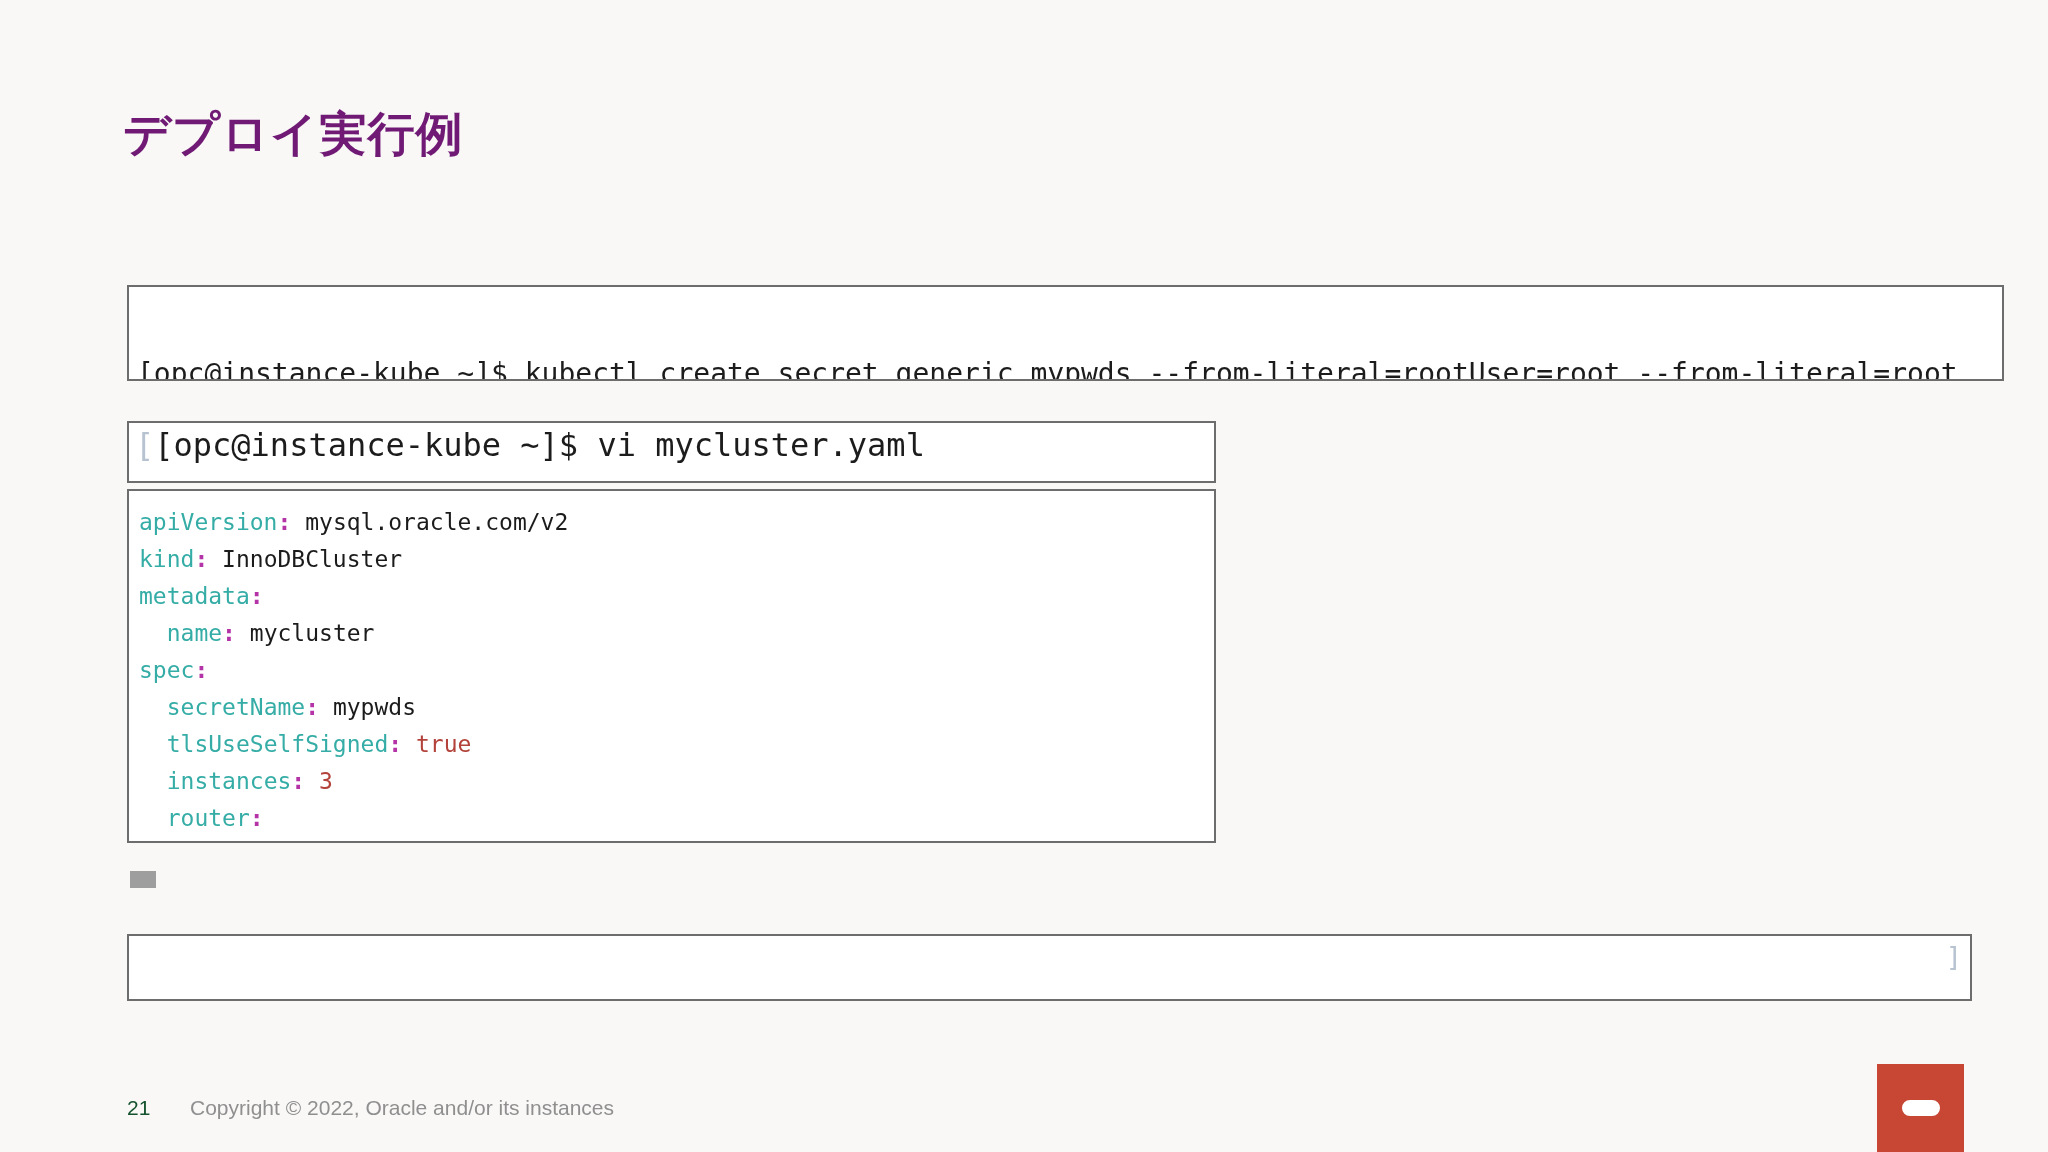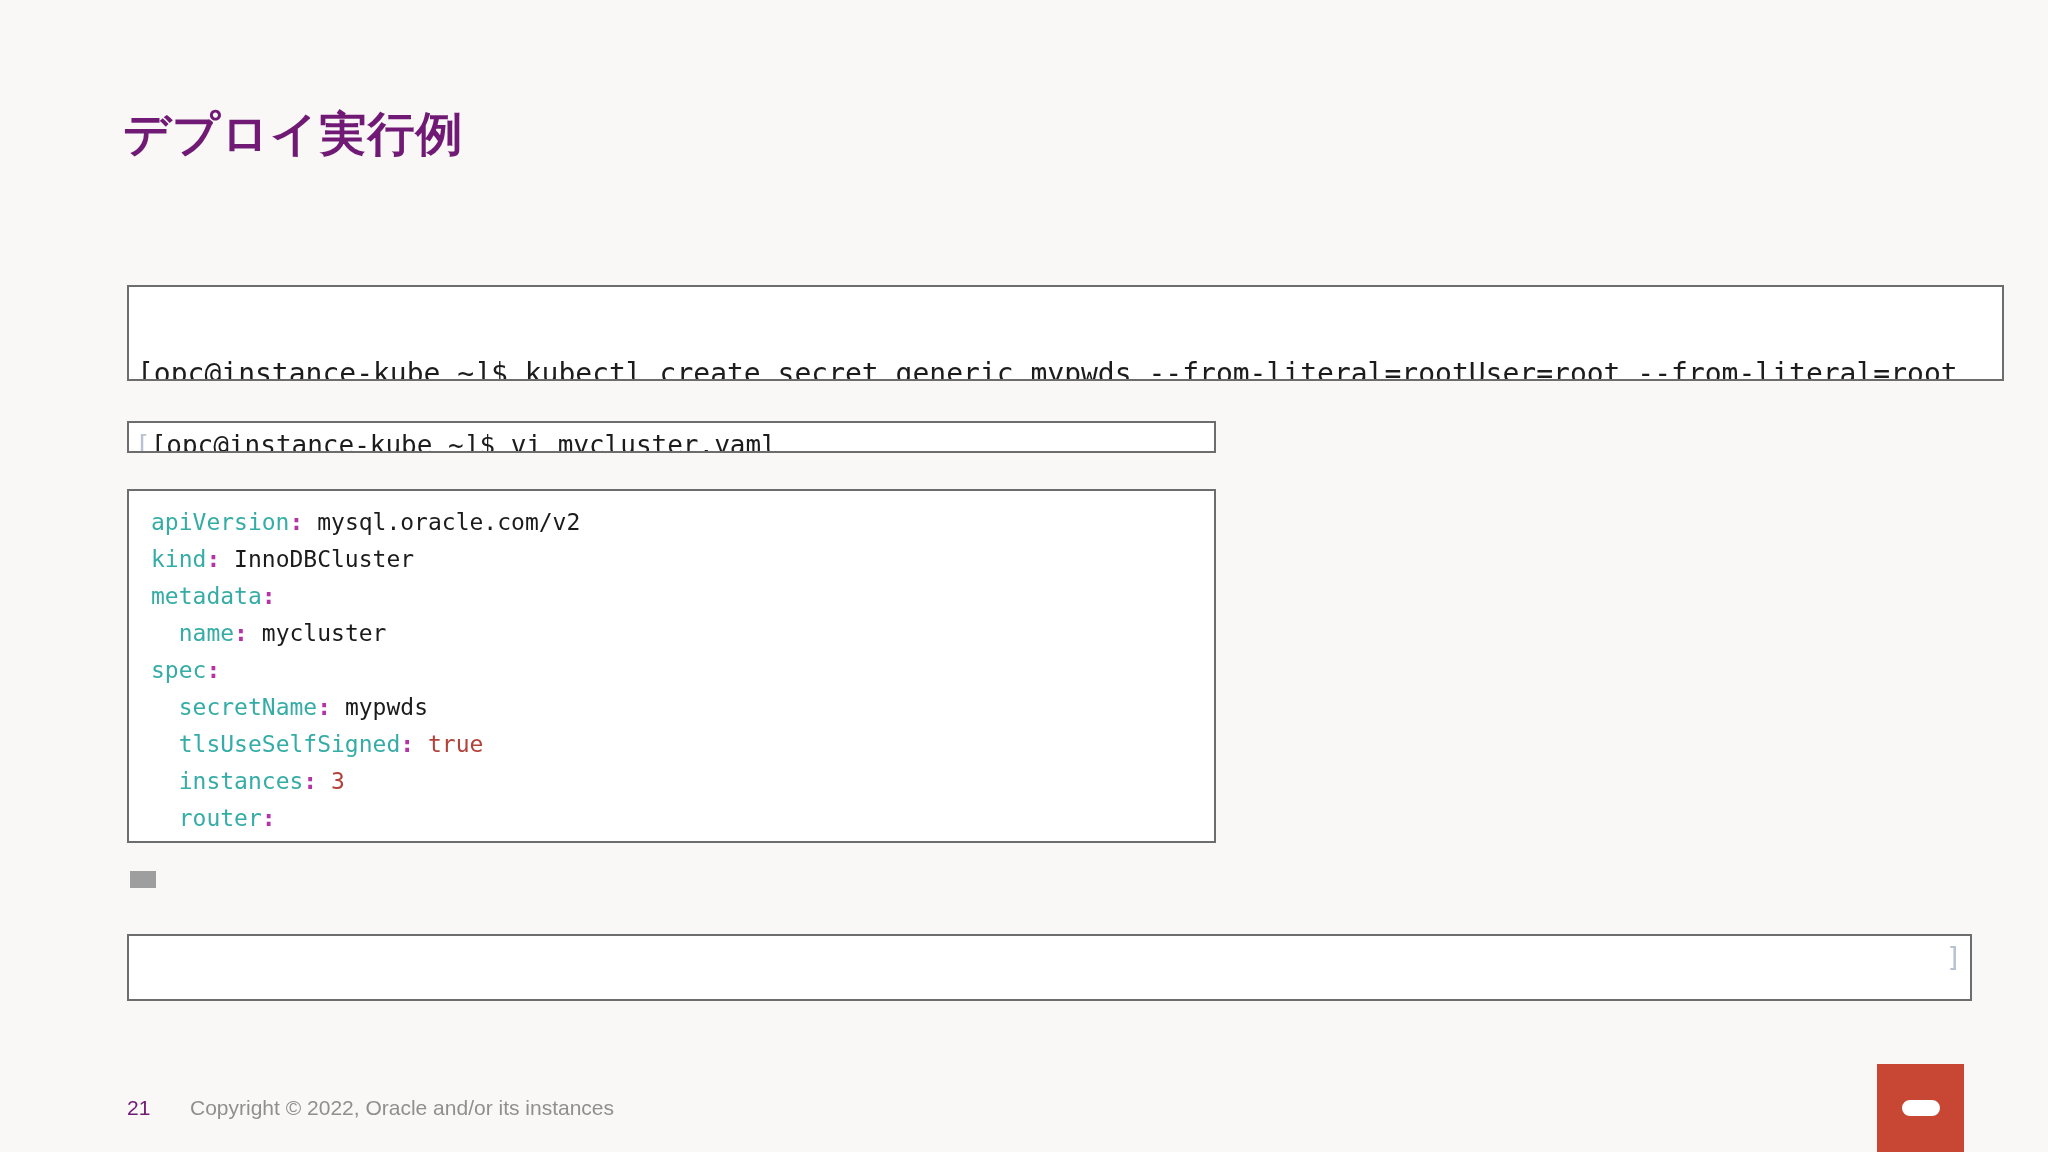--- a/index.html
+++ b/index.html
@@ -17,38 +17,38 @@
   .slide-title{
     position:absolute;left:123px;top:103px;
     font-size:47px;font-weight:800;color:#701a75;letter-spacing:1px;
   }
   .termbox{
     position:absolute;background:#ffffff;border:2px solid var(--border);
     font-family:"DejaVu Sans Mono","Liberation Mono",monospace;
     color:var(--ink);white-space:pre;overflow:hidden;
   }
   .box-create{left:127px;top:285px;width:1877px;height:96px;font-size:28px;line-height:34px;padding:2px 8px;}
-  .box-vi{left:127px;top:421px;width:1089px;height:32px;font-size:26px;line-height:43px;padding:1px 6px;}
-  .box-yaml{left:127px;top:489px;width:1089px;height:354px;font-size:23px;line-height:37px;padding:13px 22px;}
+  .box-vi{left:127px;top:421px;width:1089px;height:62px;font-size:32px;line-height:43px;padding:1px 6px;}
+  .box-yaml{left:127px;top:489px;width:1089px;height:354px;font-size:23px;line-height:37px;padding:13px 10px;}
   .box-apply{left:127px;top:934px;width:1845px;height:67px;font-size:27px;line-height:30px;padding:2px 6px;}
   .tline{white-space:pre;}
   .yline{white-space:pre;}
   .yk{color:var(--yk);}
   .yc{color:var(--yc);font-weight:bold;}
   .yv{color:var(--yv);}
   .yv-lit{color:var(--ylit);}
   .artifact{color:#b7c3d1;}
   .right-art{position:absolute;right:8px;top:6px;}
   .cursor-block{
     position:absolute;left:130px;top:871px;width:26px;height:17px;
     background:#9e9e9e;z-index:3;
   }
   .footer-page{
     position:absolute;left:127px;top:1096px;
-    font-size:21px;color:#701a75;
+    font-size:21px;color:#14532d;
   }
   .footer-copy{
     position:absolute;left:190px;top:1096px;
     font-size:21px;color:var(--muted);
   }
   .oracle-logo{
     position:absolute;left:1877px;top:1064px;width:87px;height:88px;
     background:var(--oracle);
     display:flex;align-items:center;justify-content:center;
   }

